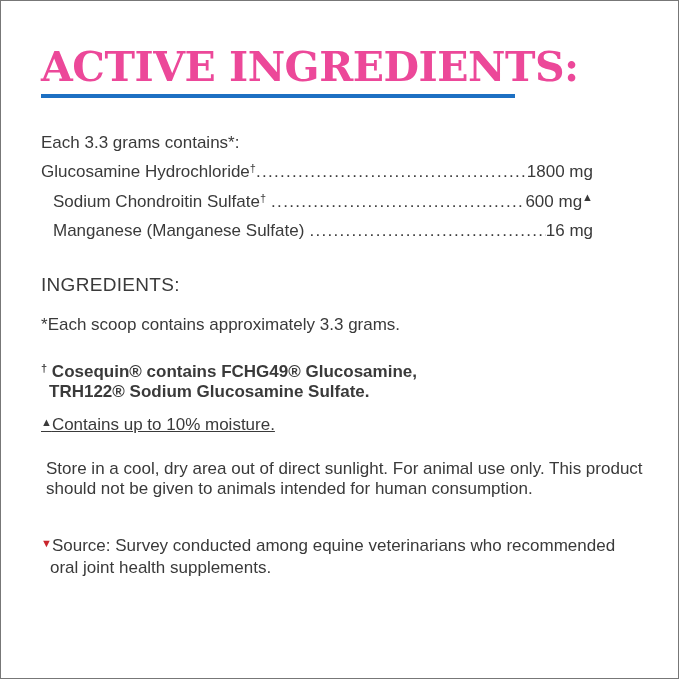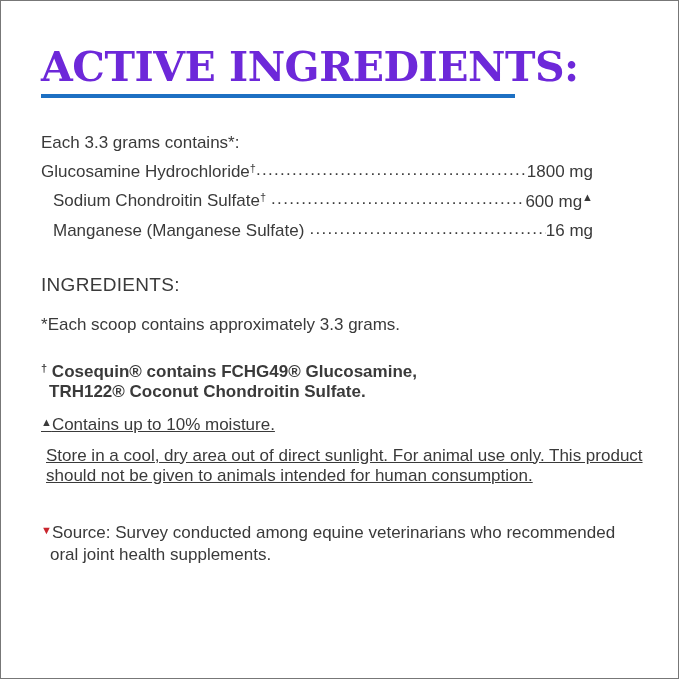--- a/index.html
+++ b/index.html
@@ -15,54 +15,54 @@
   }
   .content { padding:0 40px; }
 
   .main-title {
     margin:46px 0 0 0;
     font-family:"DejaVu Serif", serif;
     font-weight:700;
     font-size:41px;
     line-height:1;
     letter-spacing:-0.5px;
-    color:#6d28d9;
+    color:#ec4899;
     white-space:nowrap;
   }
   .title-rule {
     width:474px; height:4px;
     background:#1d70c3;
     margin-top:6px;
   }
 
   .serving { margin-top:33px; font-size:17px; line-height:24px; }
 
   .rows { width:552px; }
-  .row { display:flex; align-items:center; font-size:17px; line-height:24.5px; }
+  .row { display:flex; align-items:flex-end; font-size:17px; line-height:24.5px; }
   .row-name { white-space:nowrap; }
   .row:nth-of-type(2) .row-name, .row:nth-of-type(3) .row-name { padding-right:5px;margin-left:12px; }
   .leader {
     flex:1 1 auto; min-width:0;
     overflow:hidden; white-space:nowrap;
     letter-spacing:1.3px;
   }
   .row-amount { white-space:nowrap; }
   .sup-dagger { font-size:11px; vertical-align:5px; }
   .sup-tri { font-size:11px; vertical-align:6px; }
 
   .ing-heading { margin-top:30px; font-size:19px; line-height:22px; letter-spacing:0.3px; }
   .ing-para { margin-top:3px; font-size:17px; line-height:21.5px; }
   .line { white-space:nowrap; }
 
   .fn { font-size:17px; }
   .fn-scoop { margin-top:18px; line-height:21px; }
   .fn-cosequin { margin-top:23px; line-height:20px;font-weight:bold; }
   .fn-cosequin .cont { padding-left:8px; }
   .fn-moisture { margin-top:10px; line-height:21px;text-decoration:underline; }
-  .storage { margin-top:11px; line-height:20.5px; padding-left:5px;text-decoration:underline; }
+  .storage { margin-top:24px; line-height:20.5px; padding-left:5px; }
   .source { margin-top:32px; line-height:22px; }
   .source .cont { padding-left:9px; }
 
   .marker-tri-up { font-size:11px; vertical-align:4px; }
   .marker-tri-down { font-size:11px; vertical-align:4px; color:#c9252d; }
   .marker-dagger { font-size:11px; vertical-align:5px; }
 </style>
 </head>
 <body>
 
@@ -91,21 +91,21 @@
         <span class="row-amount"><span>16 mg</span><span class="sup-tri"></span></span>
       </div>
     </div>
 
     <div class="ing-heading">INGREDIENTS:</div>
 
     <div class="fn fn-scoop"><span>*</span><span>Each scoop contains approximately 3.3 grams.</span></div>
 
     <div class="fn fn-cosequin">
       <div class="line"><span class="marker-dagger">†</span> <span>Cosequin® contains FCHG49® Glucosamine,</span></div>
-      <div class="line cont">TRH122® Coconut Chondroitin Sulfate.</div>
+      <div class="line cont">TRH122® Sodium Glucosamine Sulfate.</div>
     </div>
 
     <div class="fn fn-moisture"><span class="marker-tri-up">▲</span><span>Contains up to 10% moisture.</span></div>
 
     <div class="fn storage">
       <div class="line">Store in a cool, dry area out of direct sunlight. For animal use only. This product</div>
       <div class="line">should not be given to animals intended for human consumption.</div>
     </div>
 
     <div class="fn source">

